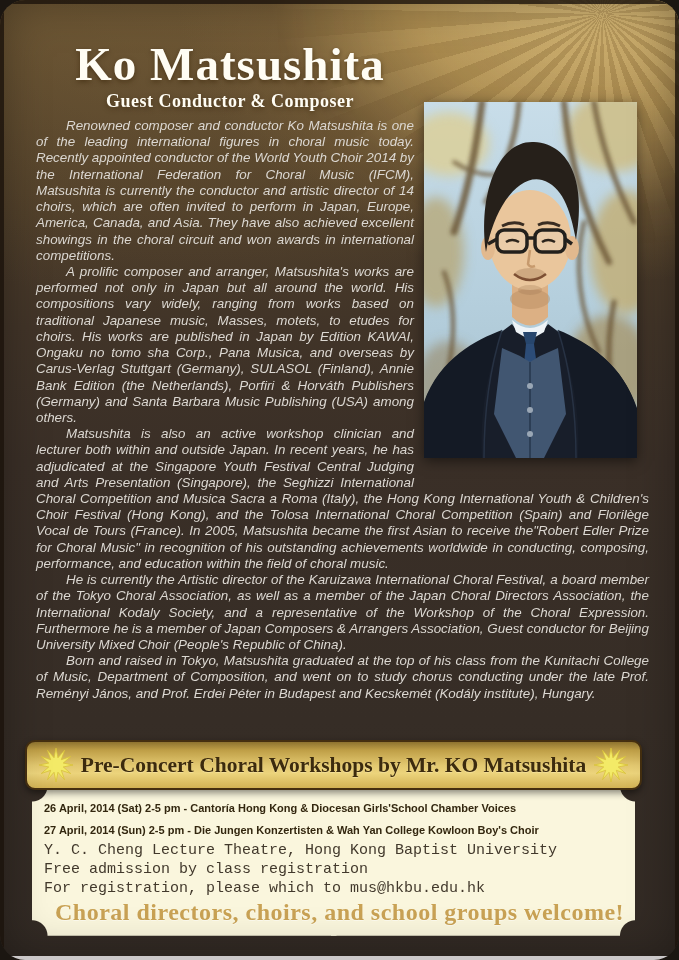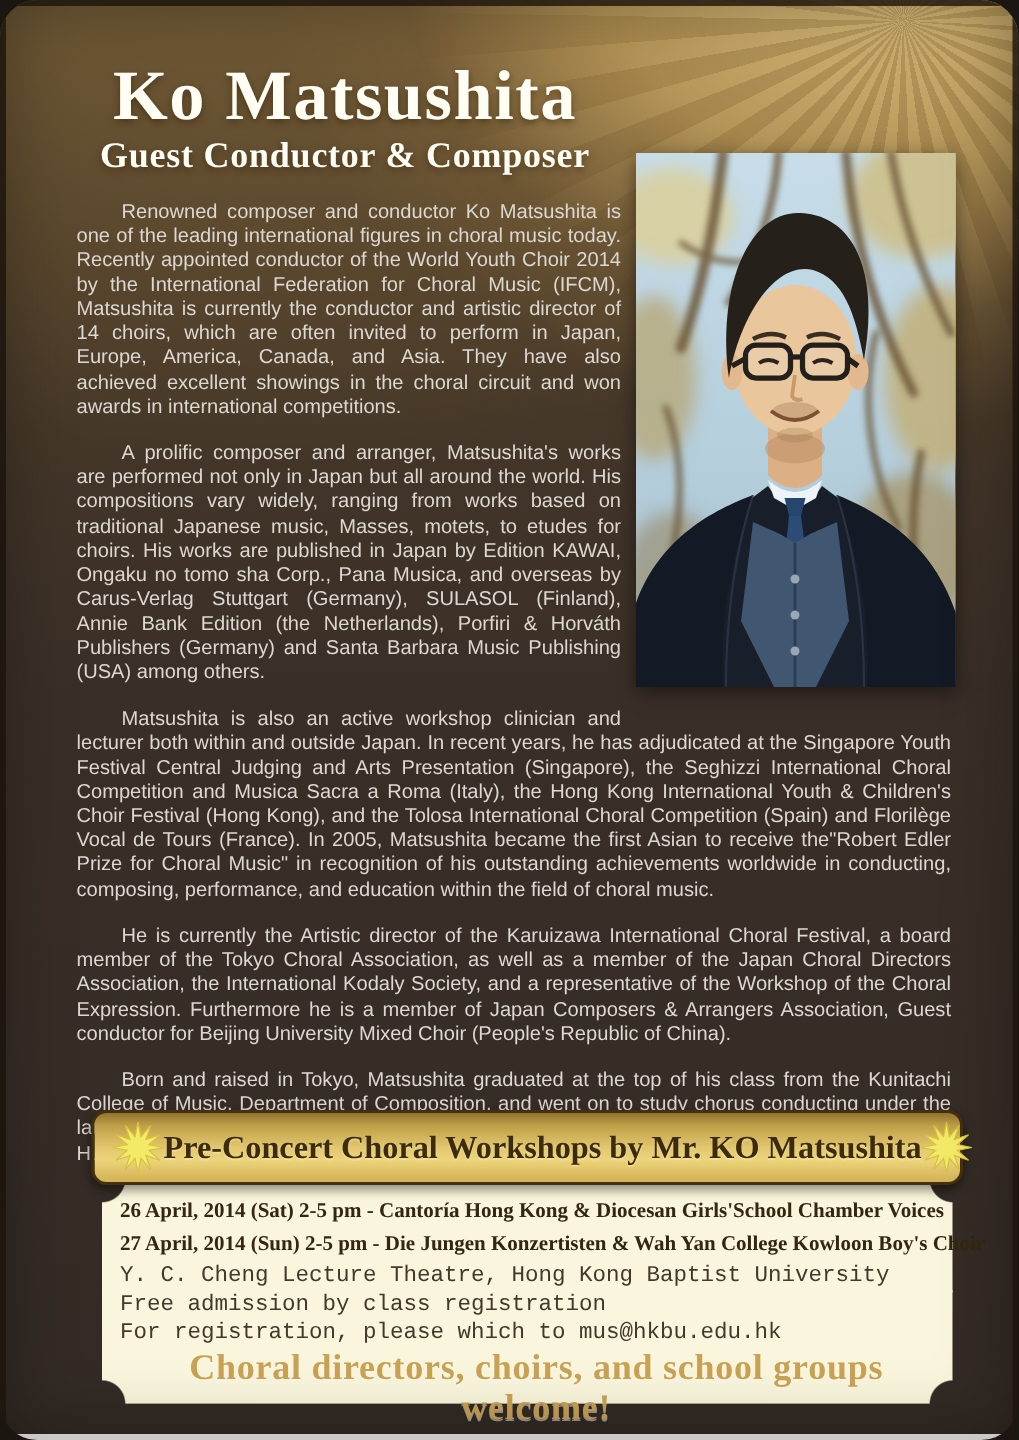--- a/index.html
+++ b/index.html
@@ -24,35 +24,35 @@
     -webkit-mask-image: radial-gradient(ellipse 62% 62% at 82% 10%, #000 18%, transparent 70%);
     mask-image: radial-gradient(ellipse 62% 62% at 82% 10%, #000 18%, transparent 70%);
   }
 
   .title-block {
     position:absolute; left:28px; top:40px; width:404px; z-index:5; text-align:center;
     color:#fffdf4; font-family:"Liberation Serif", serif;
     text-shadow:0 2px 5px rgba(52,32,6,.55);
   }
   .title { margin:0; font-size:47px; font-weight:bold; line-height:1.04; letter-spacing:1px; }
-  .subtitle { margin:2px 0 0; font-size:24px; font-weight:bold; letter-spacing:.5px; }
+  .subtitle { margin:2px 0 0; font-size:18px; font-weight:bold; letter-spacing:.5px; }
 
   .bio {
     position:absolute; left:36px; right:30px; top:118px; z-index:4;
     color:#dcd8d2; font-size:13.4px; line-height:1.21; text-align:justify;
   }
-  .bio p { margin:15px; text-indent:30px; }
+  .bio p { margin:0; text-indent:30px;font-style:italic; }
 
   .photo-frame {
     float:right; width:213px; height:356px; margin:-16px 12px 28px 10px;
     position:relative; z-index:6; box-shadow:0 3px 12px rgba(0,0,0,.5);
   }
   .photo-frame svg { display:block; }
 
-  .workshop { position:absolute; left:0; right:12px; top:740px; z-index:10;padding-left:36px; }
+  .workshop { position:absolute; left:0; right:12px; top:740px; z-index:10; }
   .banner {
     position:relative; z-index:12; margin:0 25px; height:50px;
     border:2px solid #452f10; border-radius:10px;
     background:linear-gradient(180deg,#8e7330 0%,#bf9f47 18%,#e2c76f 50%,#ecd47c 68%,#d2b254 100%);
     display:flex; align-items:center; padding:0 12px;
     box-shadow:0 3px 7px rgba(0,0,0,.45);
   }
   .banner-title {
     flex:1; text-align:center; white-space:nowrap;
     font-family:"Liberation Serif", serif; font-weight:bold; font-size:21.5px;
@@ -64,21 +64,21 @@
     position:relative; z-index:11; margin:-4px 32px 0; height:150px;
     padding:11px 0 0 12px;
     background:
       radial-gradient(circle at 0 0,        rgba(0,0,0,0) 15px, #faf6dd 16px) top left,
       radial-gradient(circle at 100% 0,     rgba(0,0,0,0) 15px, #faf6dd 16px) top right,
       radial-gradient(circle at 0 100%,     rgba(0,0,0,0) 15px, #faf6dd 16px) bottom left,
       radial-gradient(circle at 100% 100%,  rgba(0,0,0,0) 15px, #faf6dd 16px) bottom right;
     background-size:50.5% 50.5%; background-repeat:no-repeat;
   }
   .session {
-    font-family:Liberation Serif, serif; font-weight:bold; font-size:14px;
+    font-family:Liberation Sans, sans-serif; font-weight:bold; font-size:11px;
     color:#33270f; line-height:22px; white-space:nowrap;
   }
   .info { font-size:15px; color:#42392c; line-height:19px; white-space:nowrap;font-family:Liberation Mono, monospace; }
   .welcome {
     margin-top:1px; text-align:center;
     font-family:"Liberation Serif", serif; font-weight:bold; font-size:24px;
     color:#c9a254; letter-spacing:.5px; text-shadow:0 1px 0 rgba(255,255,255,.5);
   }
   .bottom-strip { position:absolute; left:0; right:0; bottom:0; height:4px; background:#cbc8c9; z-index:45; }
 </style>

